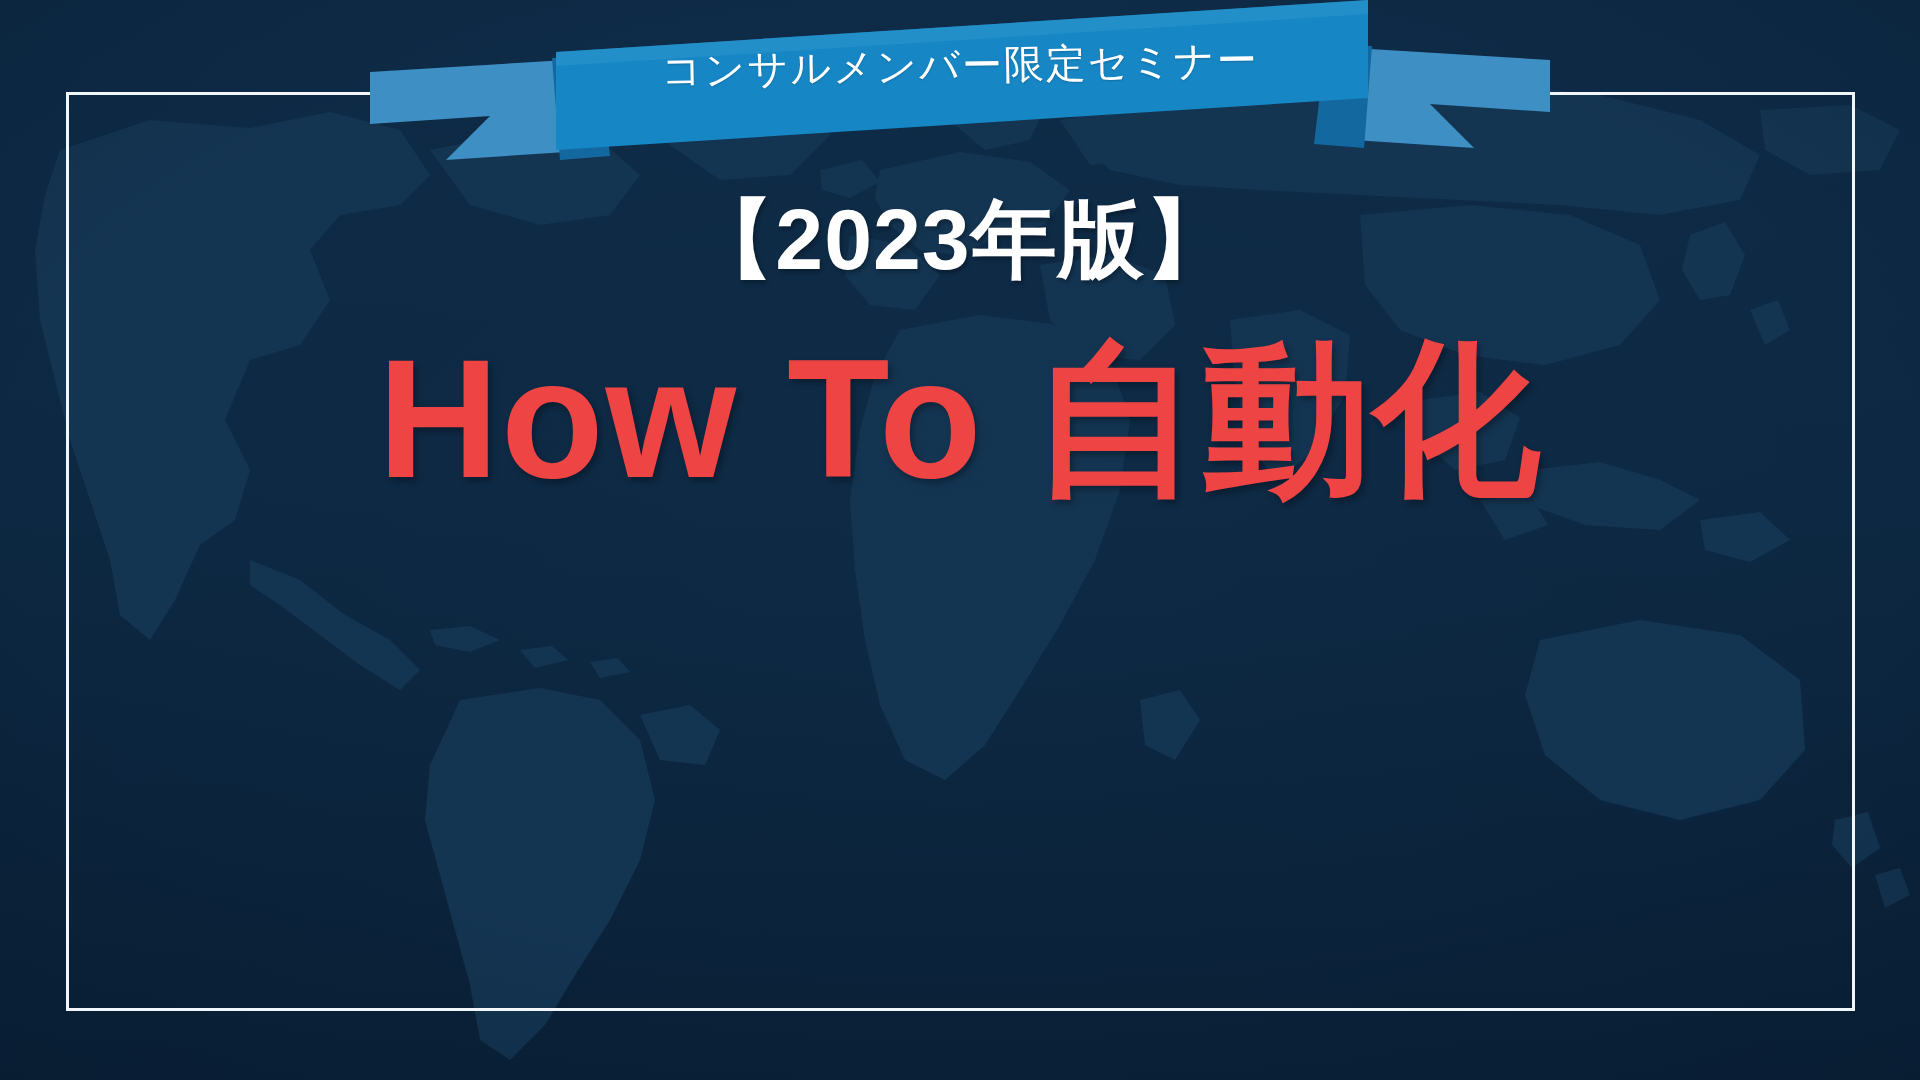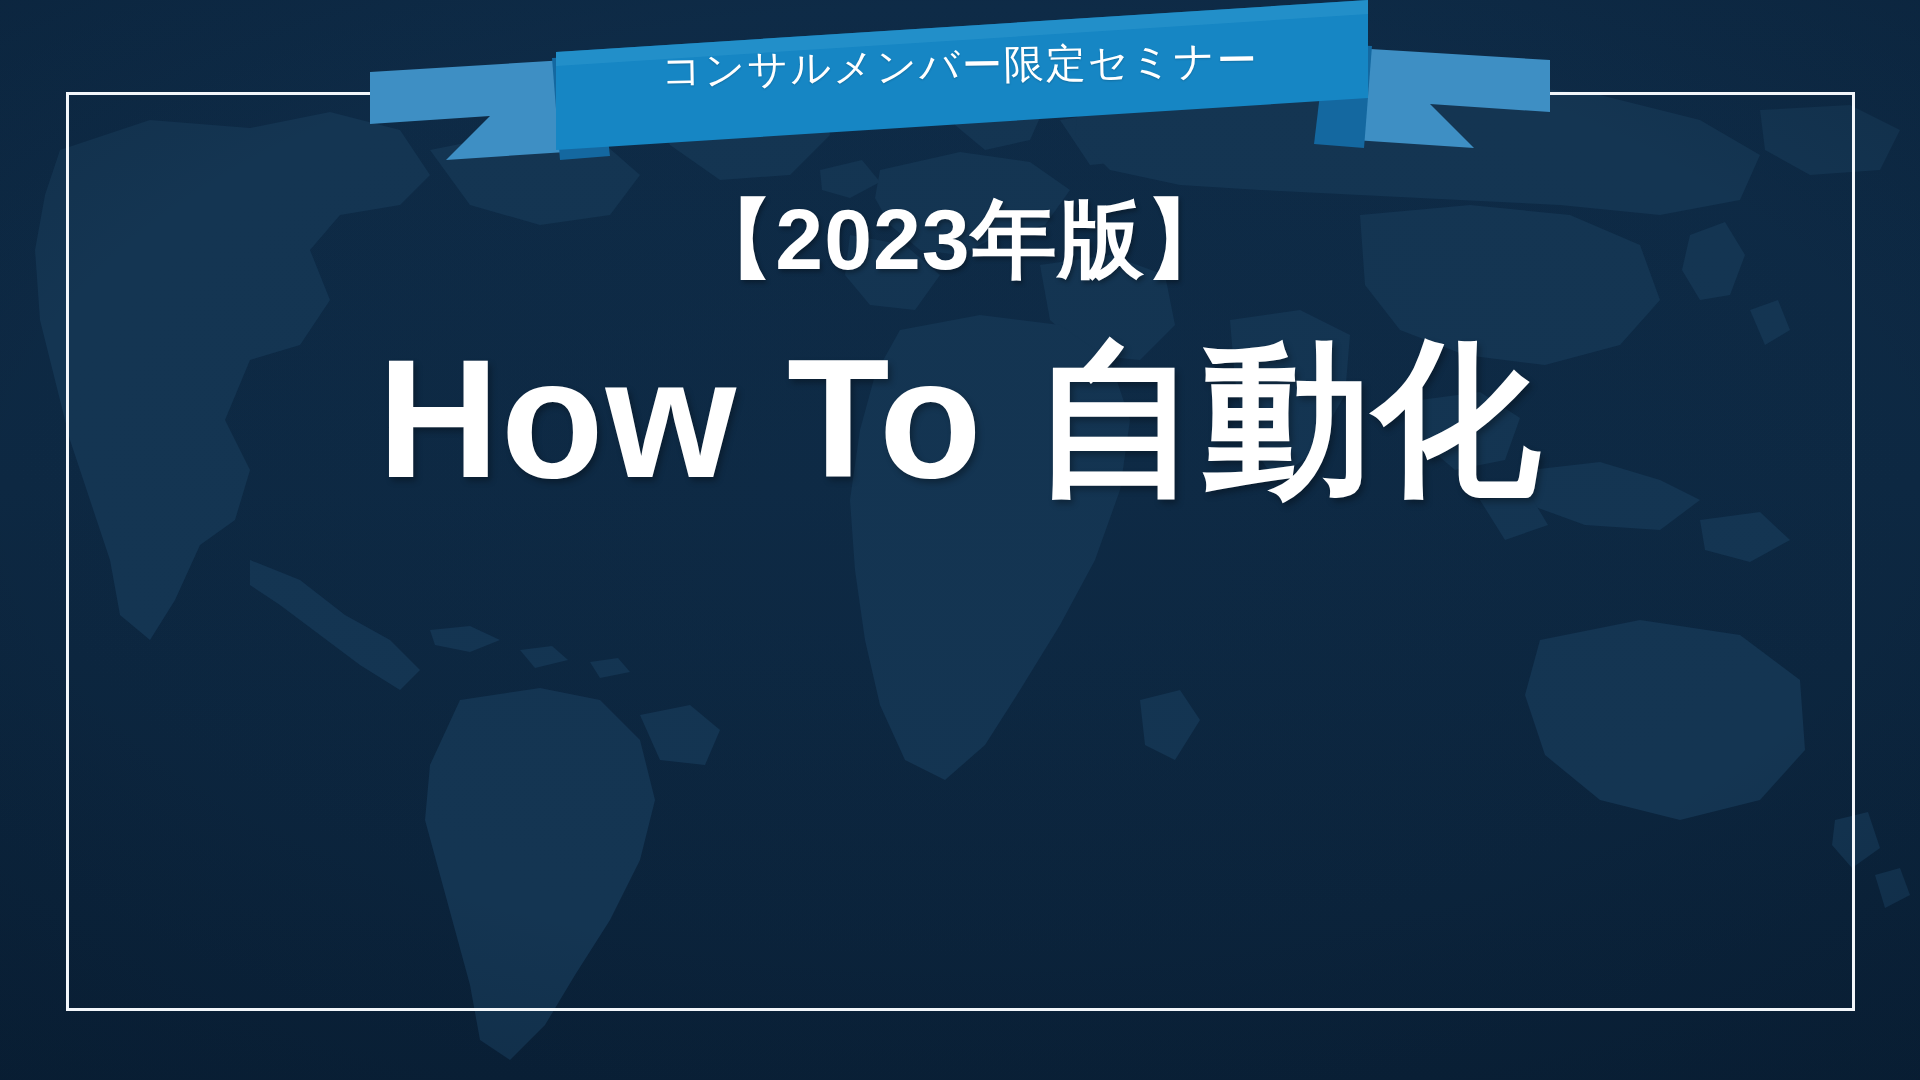--- a/index.html
+++ b/index.html
@@ -95,21 +95,21 @@
     color: #ffffff;
     font-size: 86px;
     font-weight: 700;
     letter-spacing: 1px;
     line-height: 1;
     text-shadow: 2px 3px 4px rgba(0,0,0,0.30);
     white-space: nowrap;
   }
   .headline {
     margin-top: 52px;
-    color: #ffffff;
+    color: #ef4444;
     font-size: 168px;
     font-weight: 700;
     letter-spacing: 2px;
     line-height: 1.02;
     text-shadow: 3px 4px 6px rgba(0,0,0,0.30);
     white-space: nowrap;
   }
   .subcopy {
     margin-top: 72px;
     color: #ffffff;

